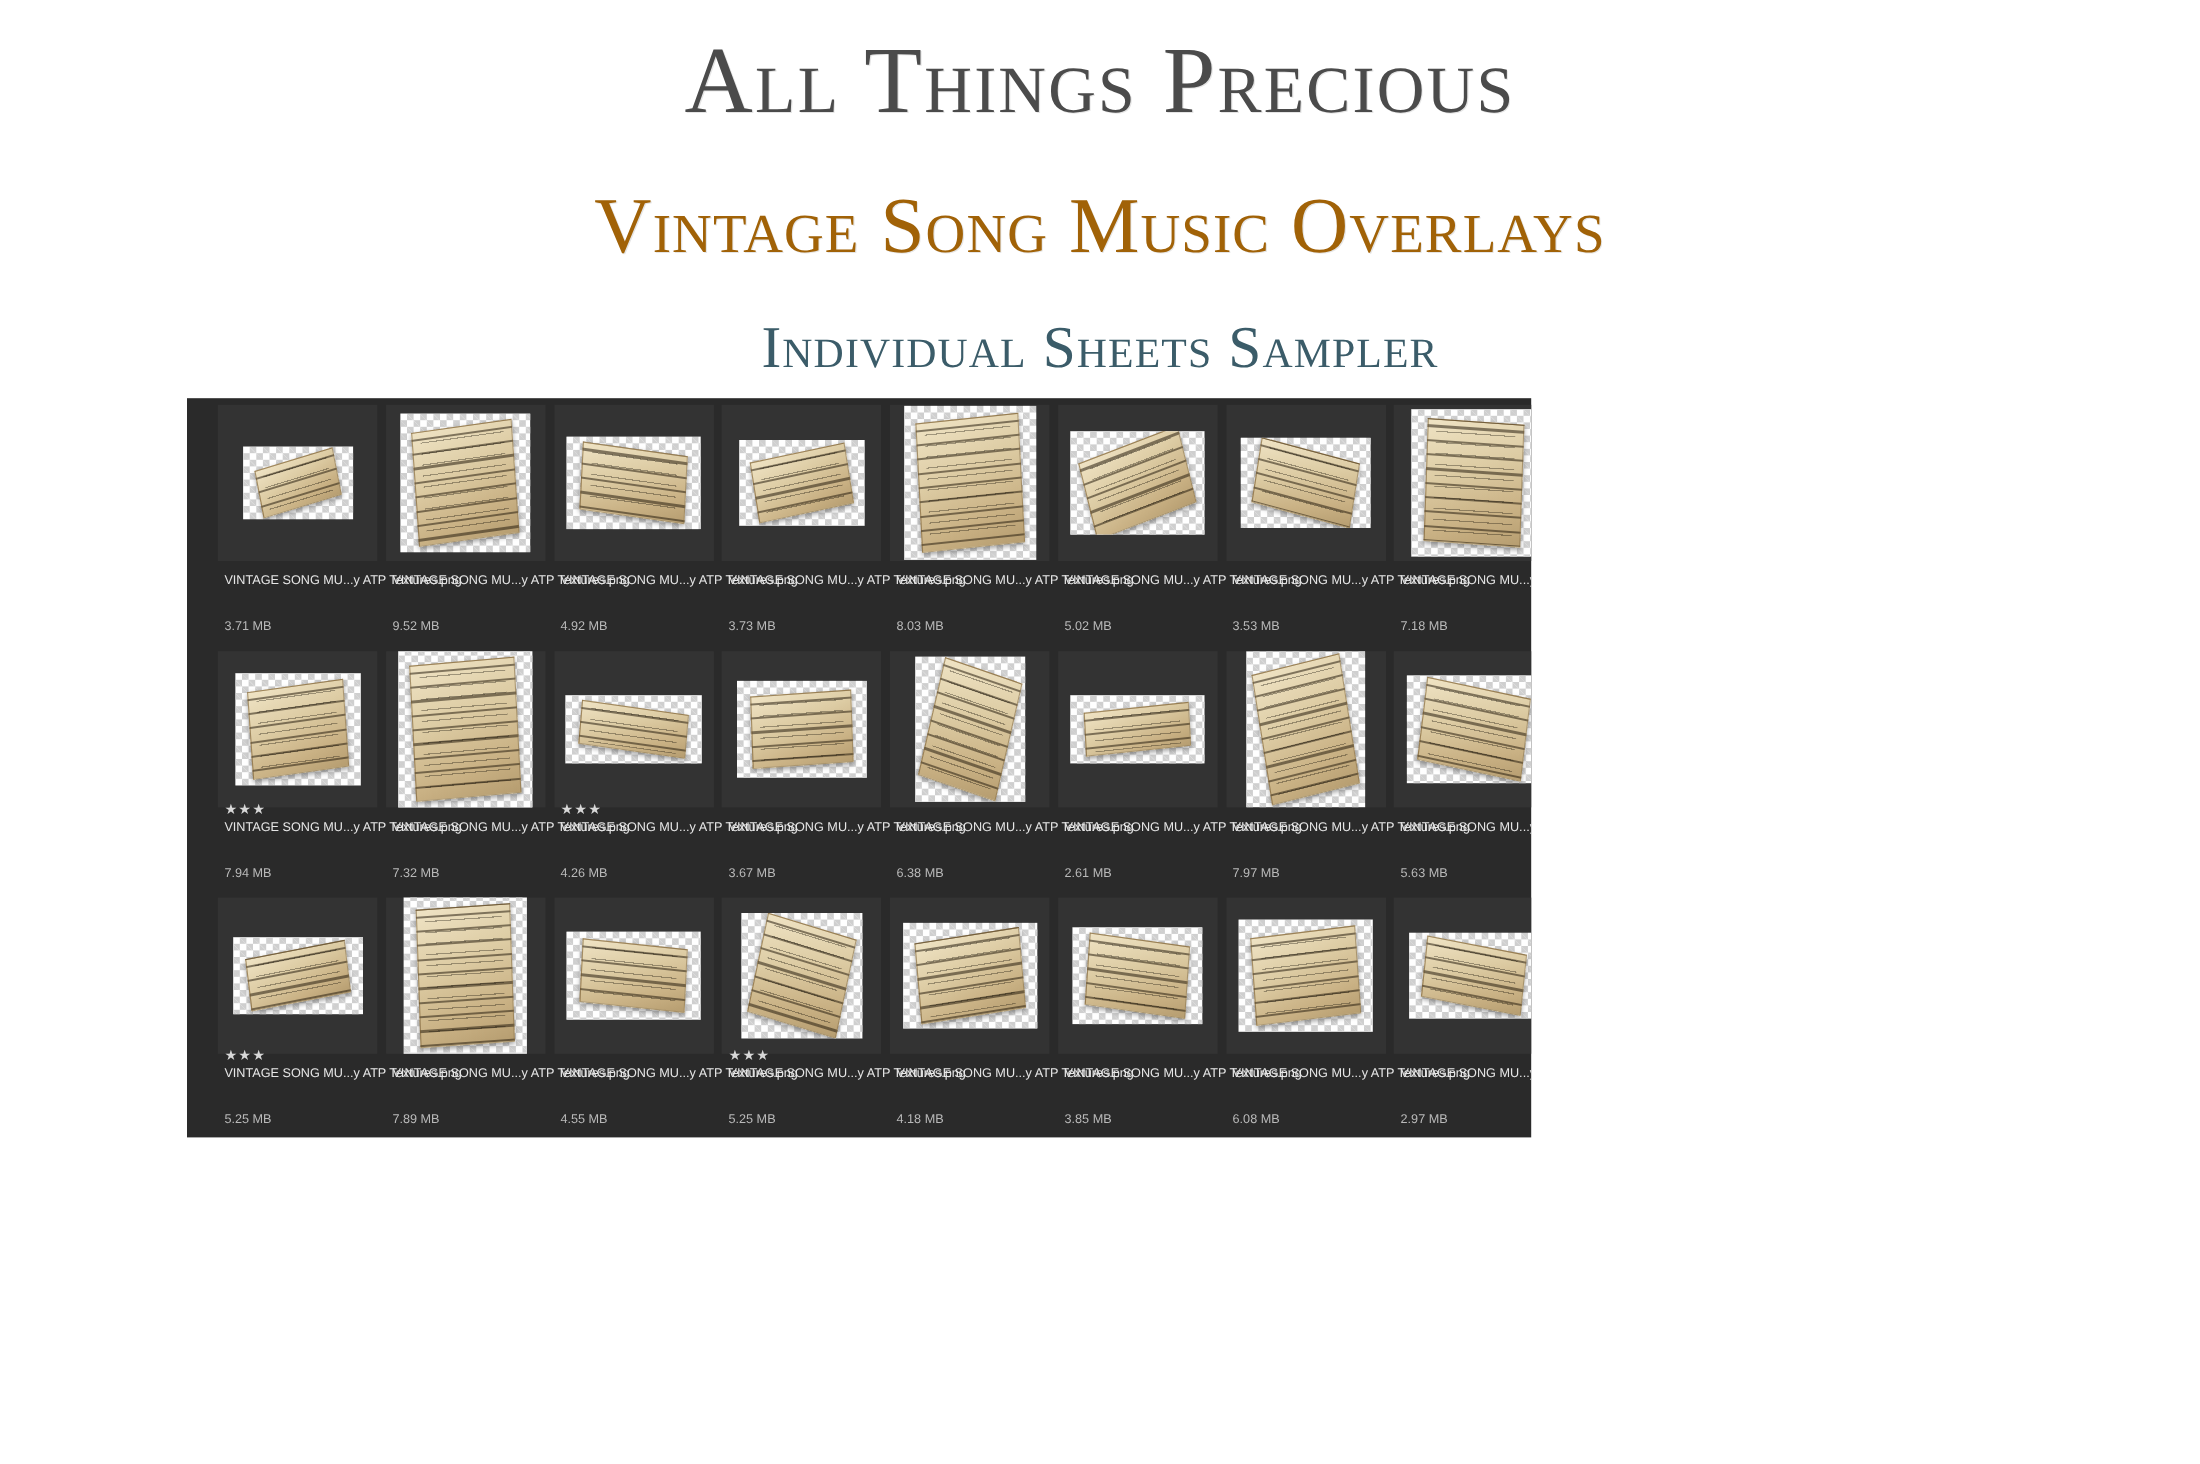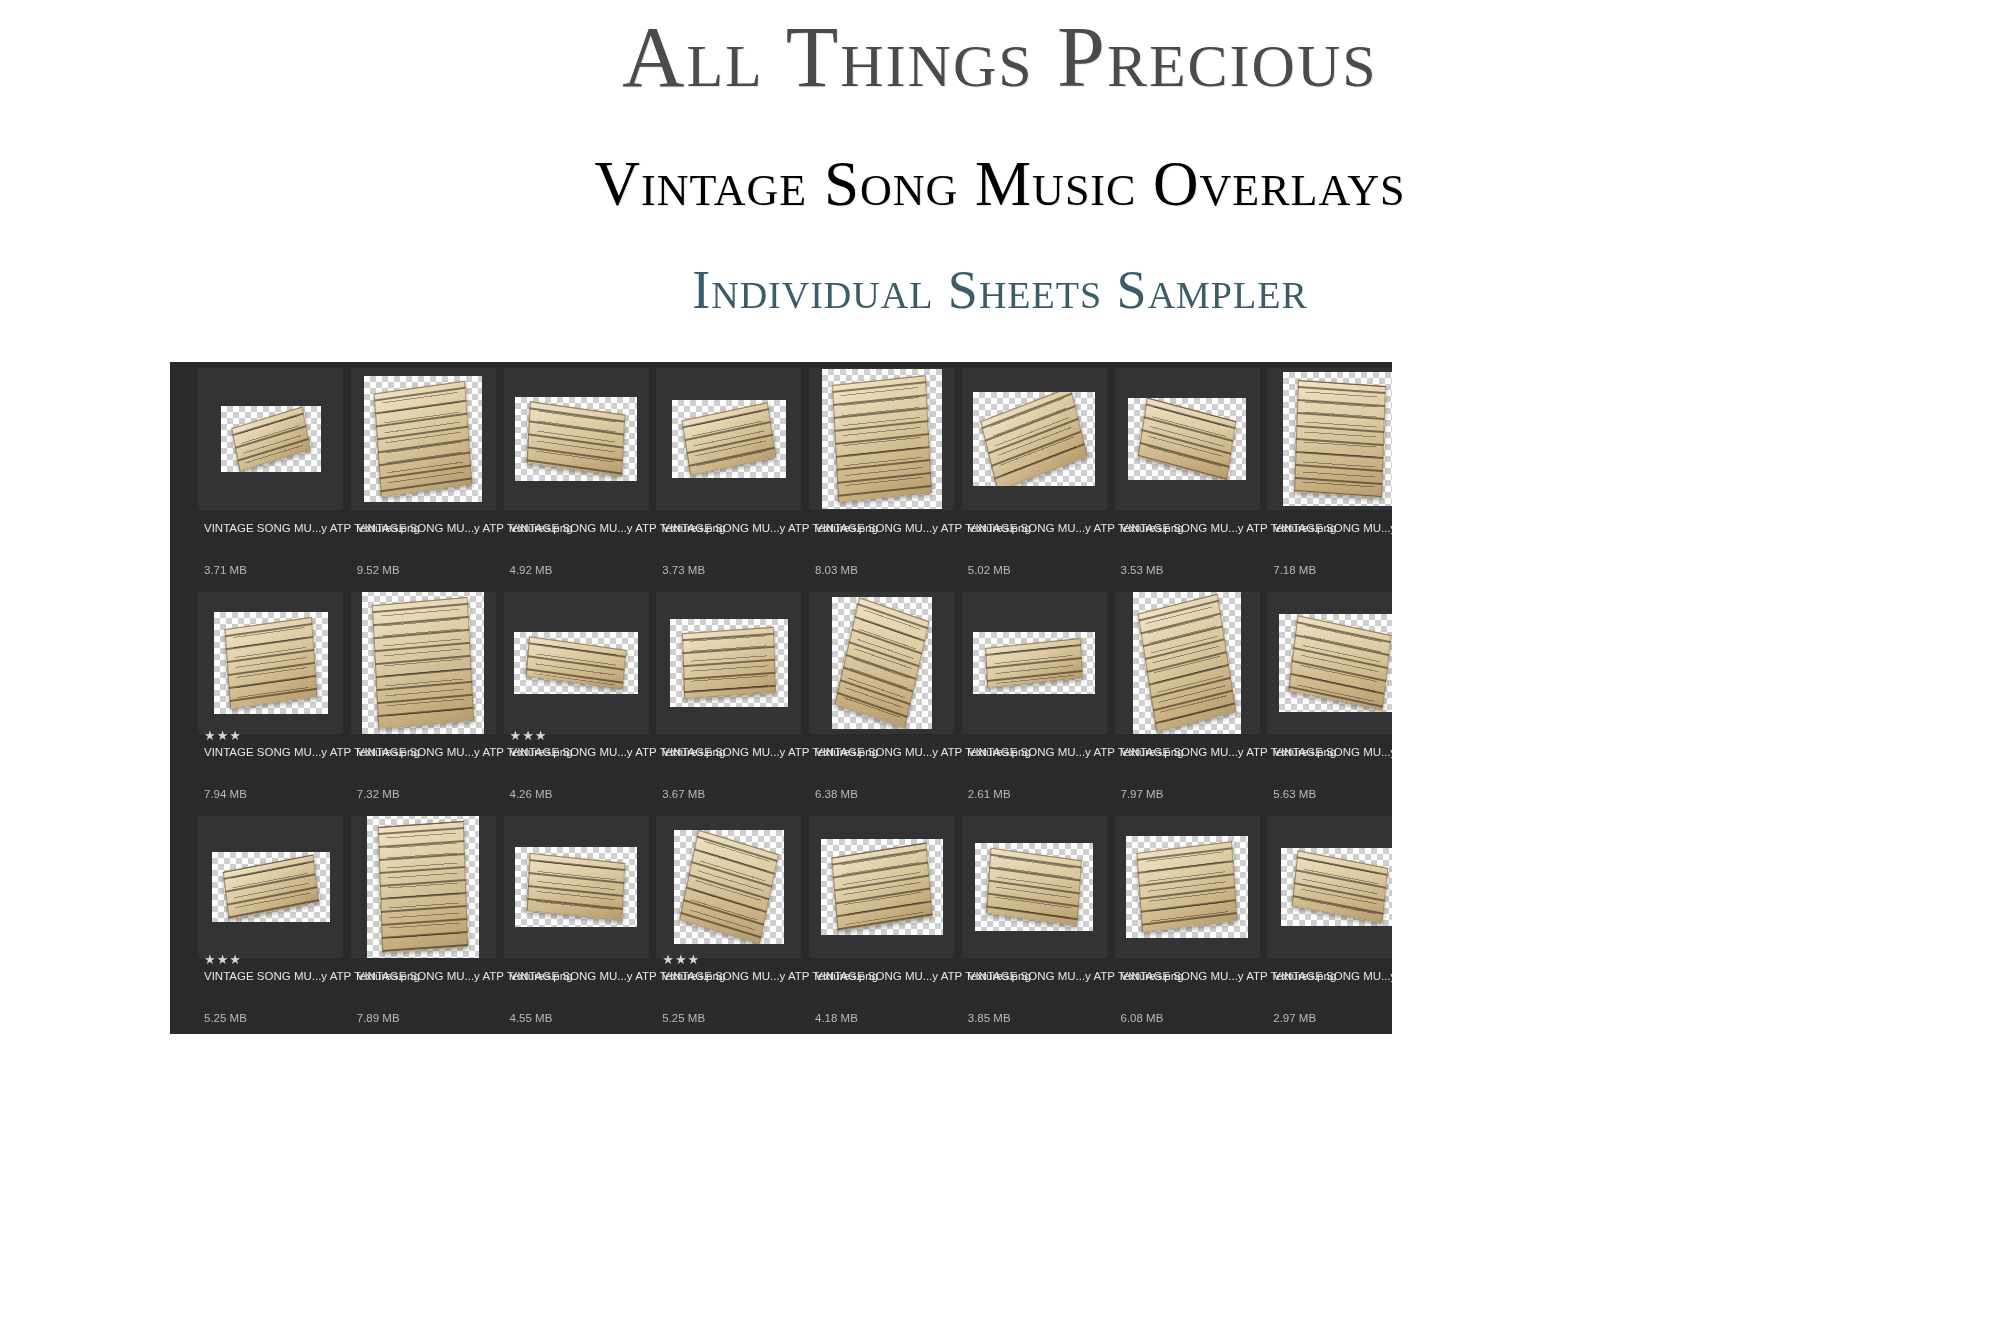--- a/index.html
+++ b/index.html
@@ -17,21 +17,21 @@
   .page {
     position: relative;
     width: 2000px;
     height: 1331px;
     background: #ffffff;
   }
 
   
   .header {
     text-align: center;
-    padding-top: 14px;
+    padding-top: 30px;
   }
   .brand-title {
     font-family: "Liberation Serif", serif;
     font-variant: small-caps;
     font-size: 86px;
     line-height: 1.0;
     letter-spacing: 2px;
     color: #4b4b4b;
     margin: 0;
     font-weight: 400;
@@ -42,23 +42,23 @@
     font-variant: small-caps;
     font-size: 41px;
     letter-spacing: 1px;
     color: #7fa3b3;
     margin: 6px 0 0 0;
     font-weight: 400;
   }
   .product-title {
     font-family: "Liberation Serif", serif;
     font-variant: small-caps;
-    font-size: 63px;
+    font-size: 72px;
     letter-spacing: 1px;
-    color: #000000;
+    color: #a16207;
     margin: 48px 0 0 0;
     font-weight: 400;
     text-shadow: 1px 1px 0 rgba(0,0,0,0.10);
   }
   .product-sub {
     font-family: "Liberation Serif", serif;
     font-variant: small-caps;
     font-size: 54px;
     letter-spacing: 1px;
     color: #3b5c69;

